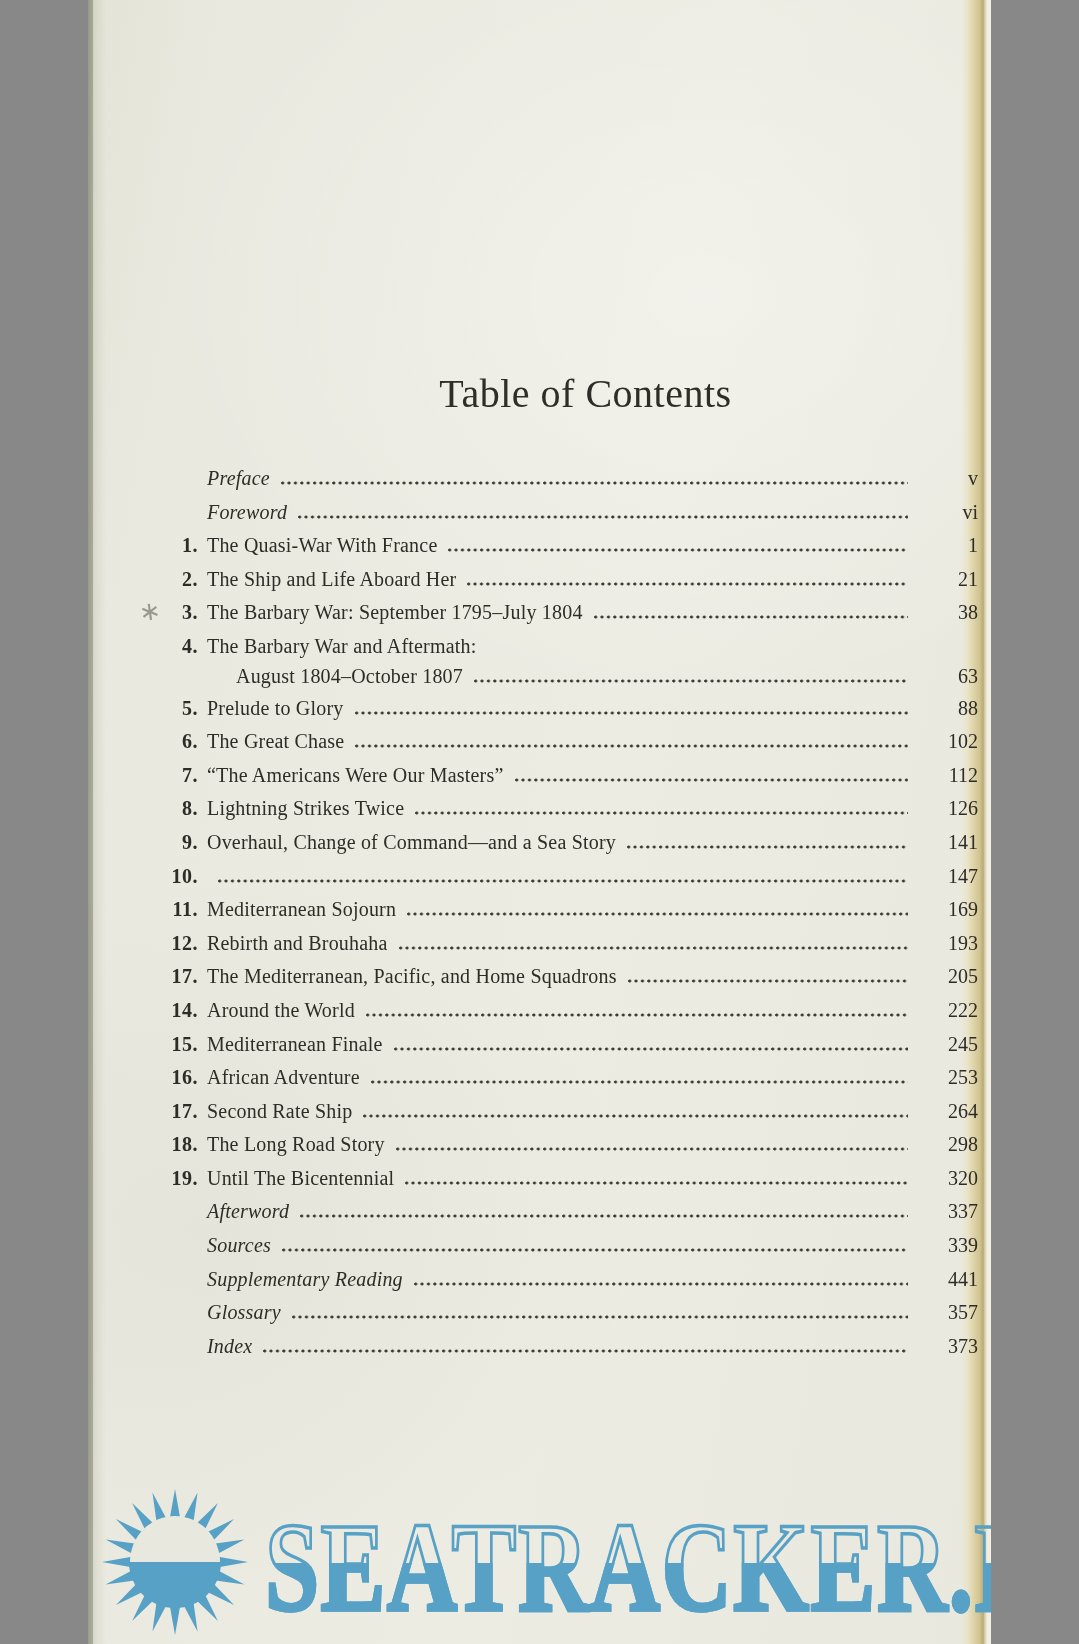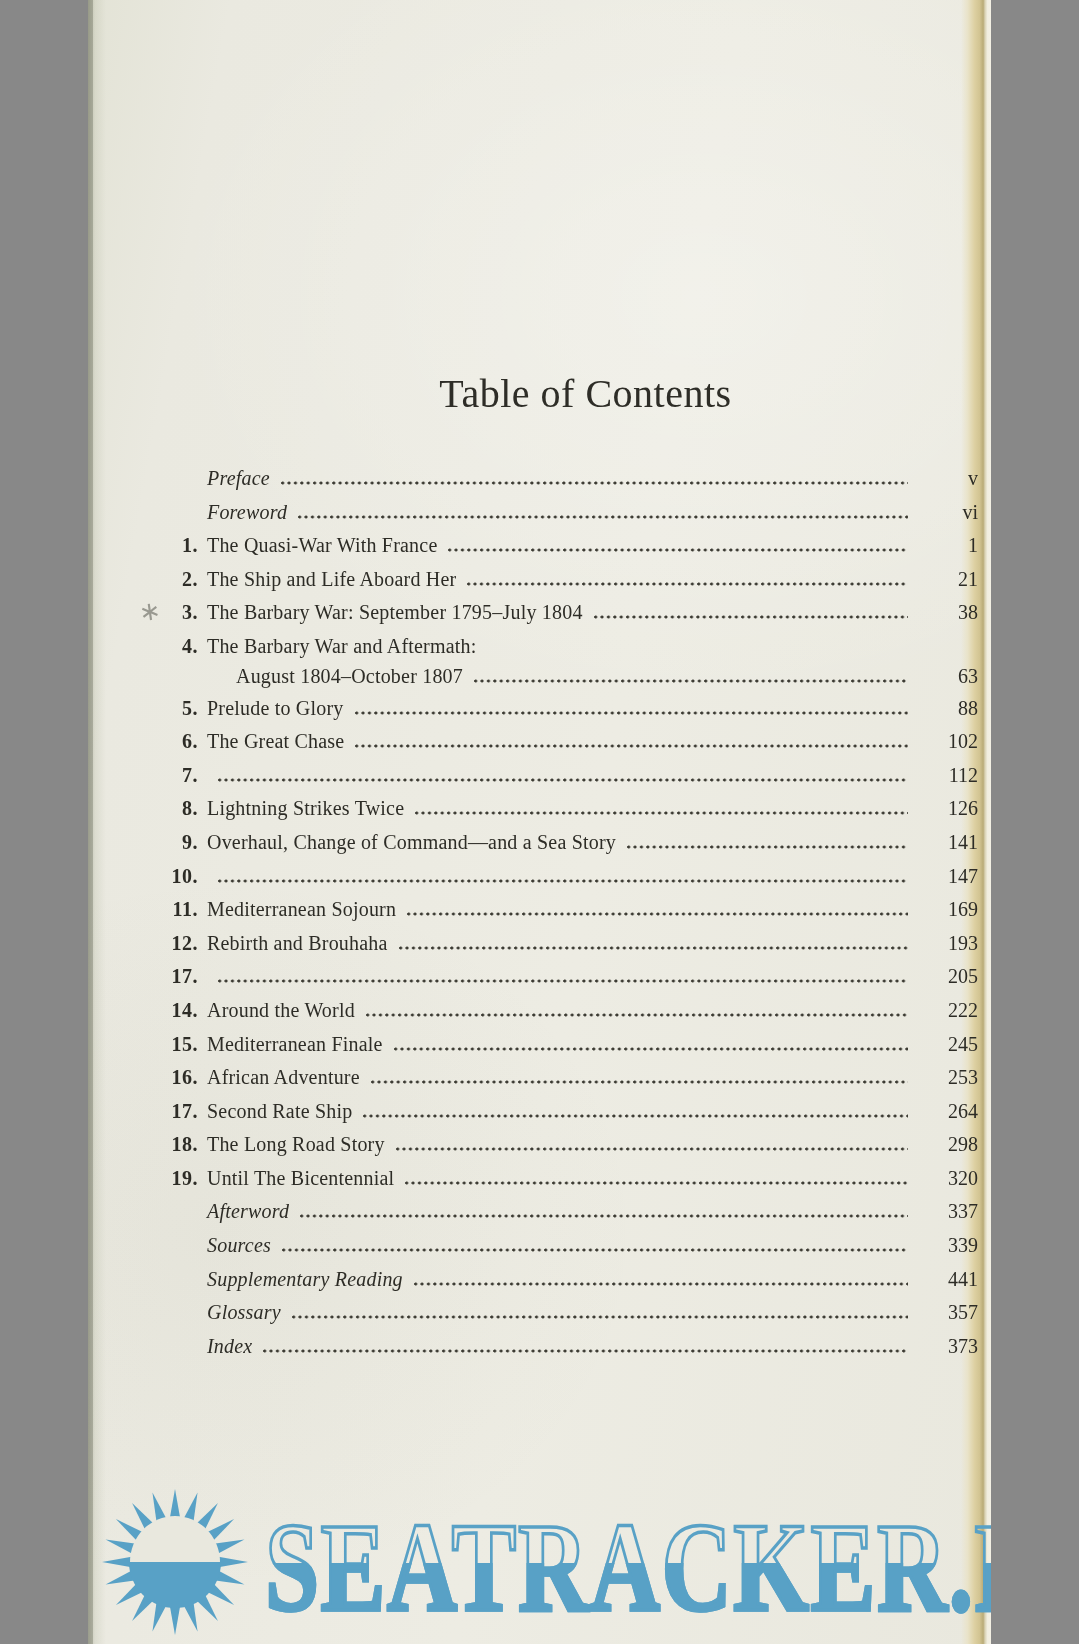--- a/index.html
+++ b/index.html
@@ -178,20 +178,21 @@
 
   <div class="row">
     <span class="num">6.</span>
     <span class="t">The Great Chase</span>
     <span class="leader"></span>
     <span class="page-no">102</span>
   </div>
 
   <div class="row">
     <span class="num">7.</span>
+    <span class="t">“The Americans Were Our Masters”</span>
     <span class="leader"></span>
     <span class="page-no">112</span>
   </div>
 
   <div class="row">
     <span class="num">8.</span>
     <span class="t">Lightning Strikes Twice</span>
     <span class="leader"></span>
     <span class="page-no">126</span>
   </div>
@@ -218,20 +219,21 @@
 
   <div class="row">
     <span class="num">12.</span>
     <span class="t">Rebirth and Brouhaha</span>
     <span class="leader"></span>
     <span class="page-no">193</span>
   </div>
 
   <div class="row">
     <span class="num">17.</span>
+    <span class="t">The Mediterranean, Pacific, and Home Squadrons</span>
     <span class="leader"></span>
     <span class="page-no">205</span>
   </div>
 
   <div class="row">
     <span class="num">14.</span>
     <span class="t">Around the World</span>
     <span class="leader"></span>
     <span class="page-no">222</span>
   </div>

